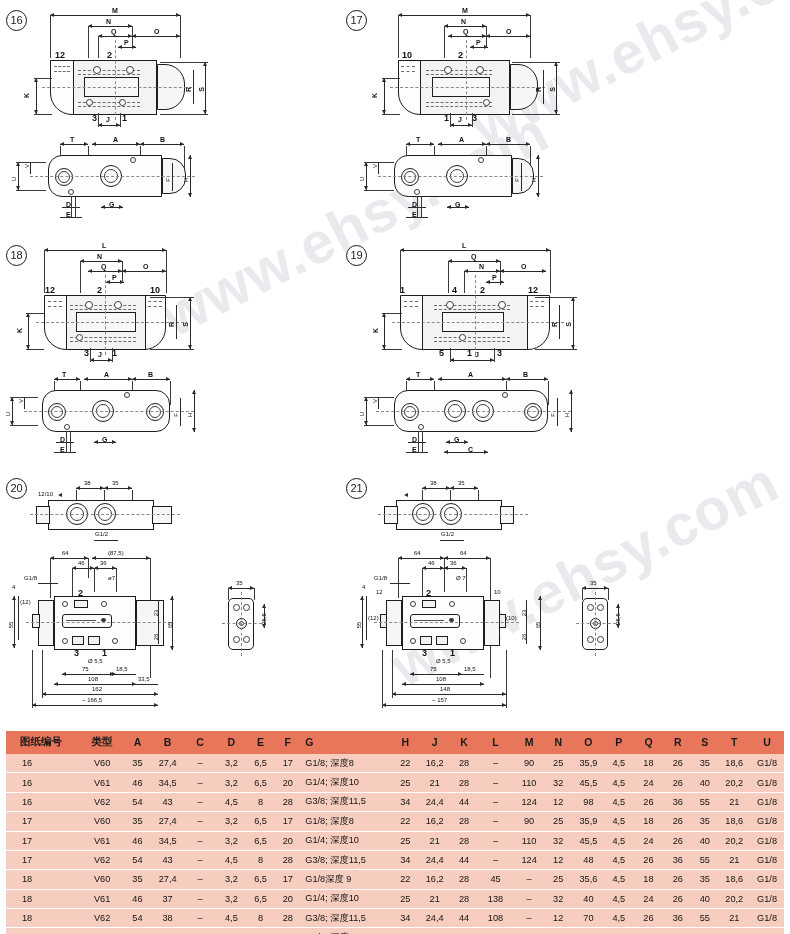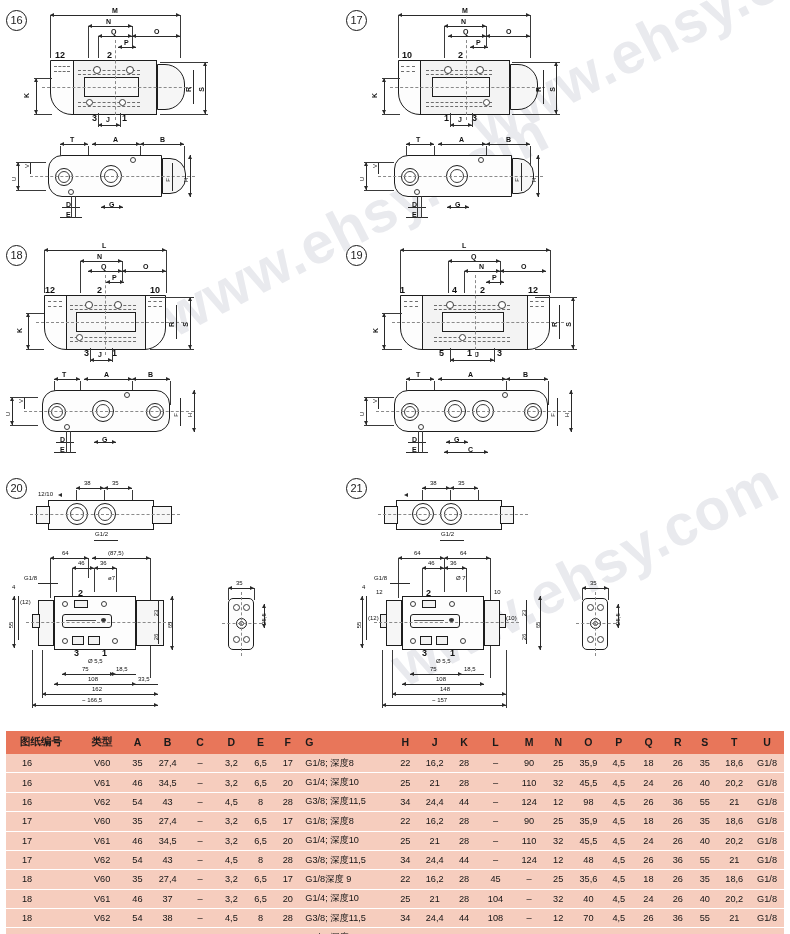--- a/index.html
+++ b/index.html
@@ -1302,21 +1302,21 @@
           <td>46</td>
           <td>37</td>
           <td>–</td>
           <td>3,2</td>
           <td>6,5</td>
           <td>20</td>
           <td class="gcol">G1/4; 深度10</td>
           <td>25</td>
           <td>21</td>
           <td>28</td>
-          <td>104</td>
+          <td>138</td>
           <td>–</td>
           <td>32</td>
           <td>40</td>
           <td>4,5</td>
           <td>24</td>
           <td>26</td>
           <td>40</td>
           <td>20,2</td>
           <td>G1/8</td>
         </tr>

